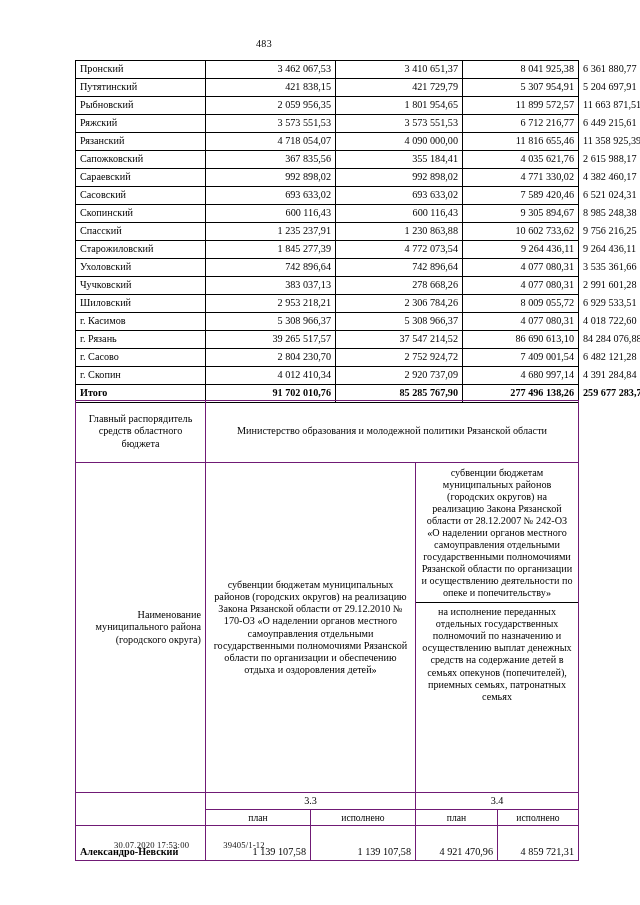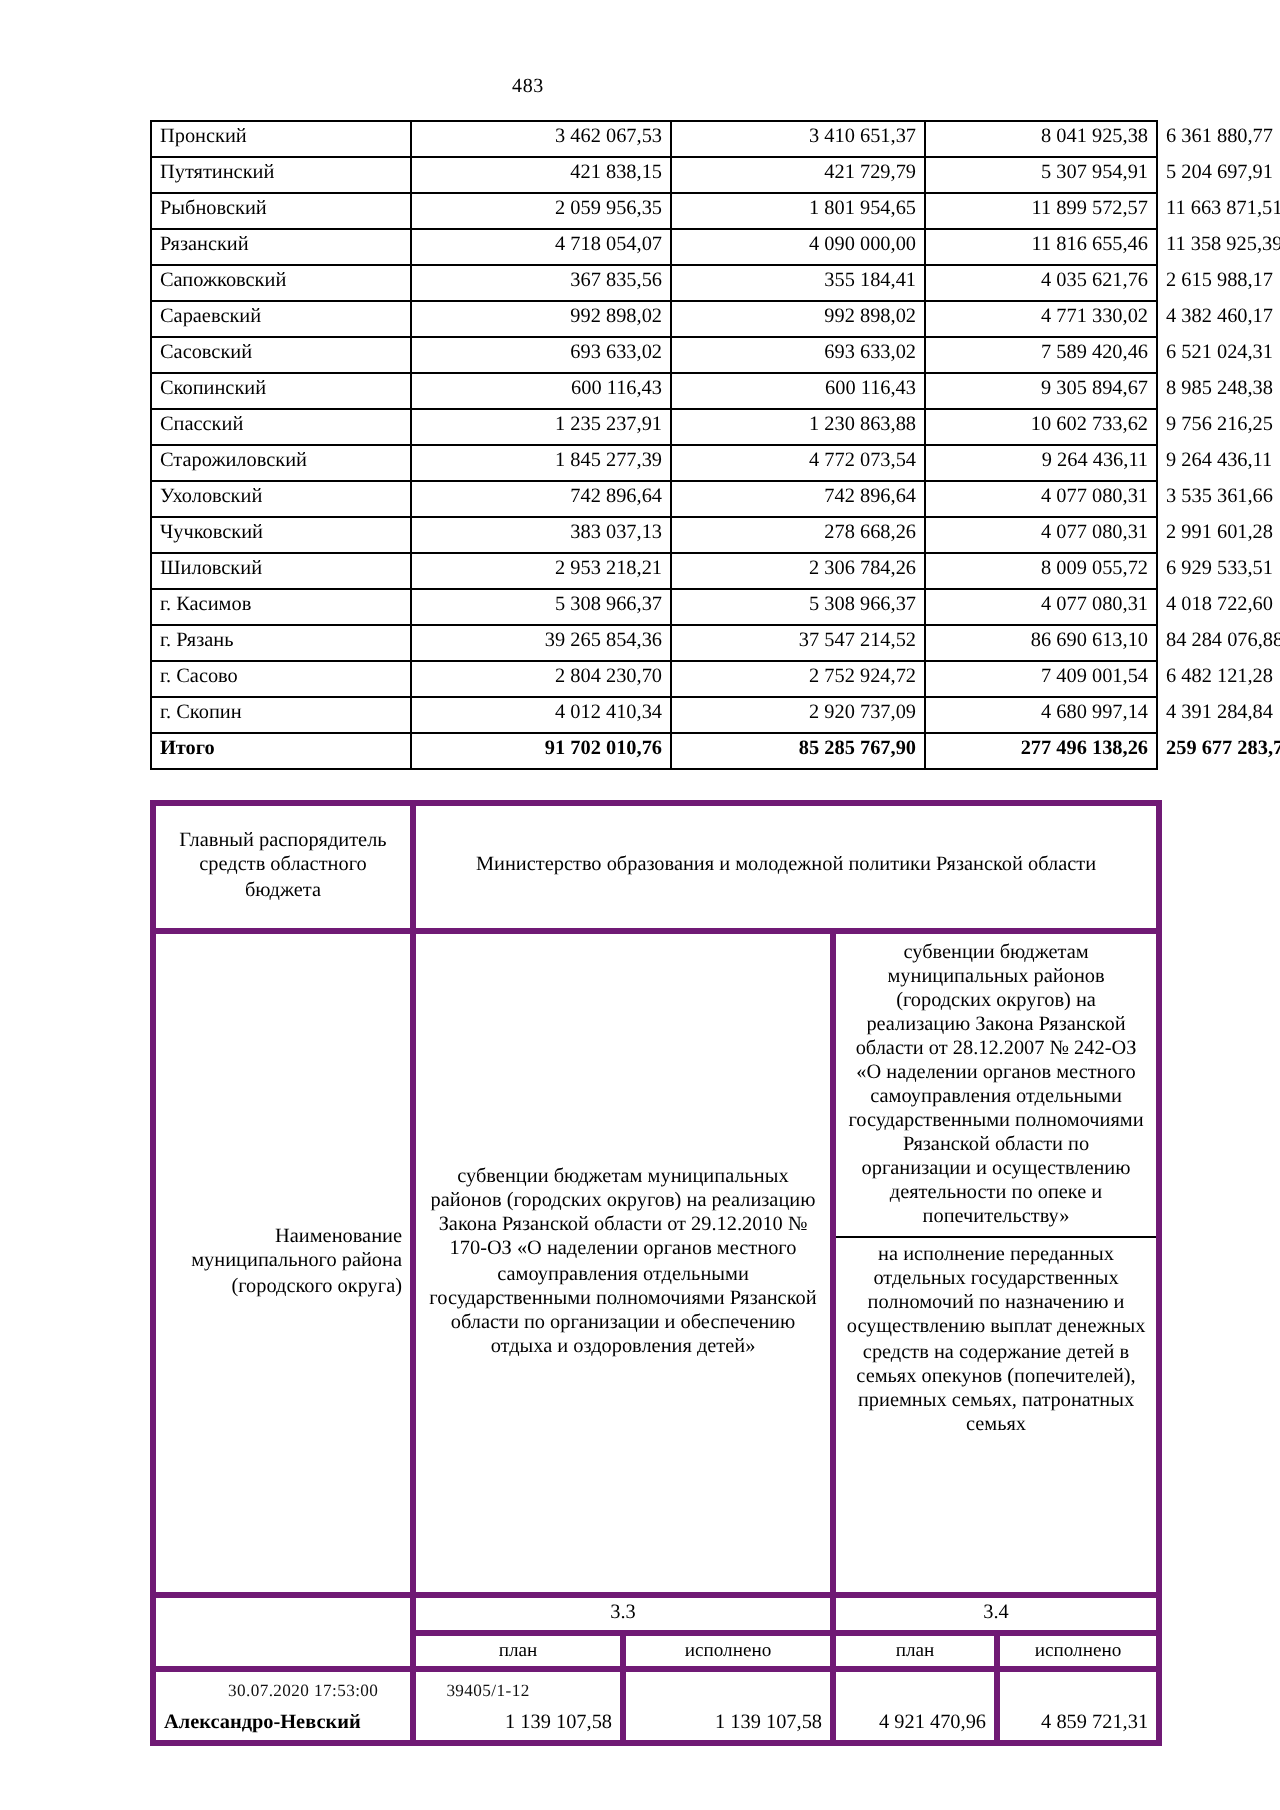--- a/index.html
+++ b/index.html
@@ -56,21 +56,21 @@
   .t1 tr.total td { font-weight: bold; }
 
   
   .t2 {
     position: absolute;
     left: 75px;
     top: 400px;
     width: 503px;
   }
   .t2 td {
-    border: 3px solid #701a75;
+    border: 1px solid #701a75;
     font-size: 10.2px;
     line-height: 1.18;
     padding: 2px 4px;
     vertical-align: middle;
     text-align: center;
   }
   .t2 td.lbl-left {
     vertical-align: middle;
     text-align: right;
   }
@@ -135,20 +135,27 @@
         <td class="num">5 204 697,91</td>
       </tr>
       <tr>
         <td class="name">Рыбновский</td>
         <td class="num">2 059 956,35</td>
         <td class="num">1 801 954,65</td>
         <td class="num">11 899 572,57</td>
         <td class="num">11 663 871,51</td>
       </tr>
       <tr>
+        <td class="name">Ряжский</td>
+        <td class="num">3 573 551,53</td>
+        <td class="num">3 573 551,53</td>
+        <td class="num">6 712 216,77</td>
+        <td class="num">6 449 215,61</td>
+      </tr>
+      <tr>
         <td class="name">Рязанский</td>
         <td class="num">4 718 054,07</td>
         <td class="num">4 090 000,00</td>
         <td class="num">11 816 655,46</td>
         <td class="num">11 358 925,39</td>
       </tr>
       <tr>
         <td class="name">Сапожковский</td>
         <td class="num">367 835,56</td>
         <td class="num">355 184,41</td>
@@ -213,21 +220,21 @@
       </tr>
       <tr>
         <td class="name">г. Касимов</td>
         <td class="num">5 308 966,37</td>
         <td class="num">5 308 966,37</td>
         <td class="num">4 077 080,31</td>
         <td class="num">4 018 722,60</td>
       </tr>
       <tr>
         <td class="name">г. Рязань</td>
-        <td class="num">39 265 854,36</td>
+        <td class="num">39 265 517,57</td>
         <td class="num">37 547 214,52</td>
         <td class="num">86 690 613,10</td>
         <td class="num">84 284 076,88</td>
       </tr>
       <tr>
         <td class="name">г. Сасово</td>
         <td class="num">2 804 230,70</td>
         <td class="num">2 752 924,72</td>
         <td class="num">7 409 001,54</td>
         <td class="num">6 482 121,28</td>

